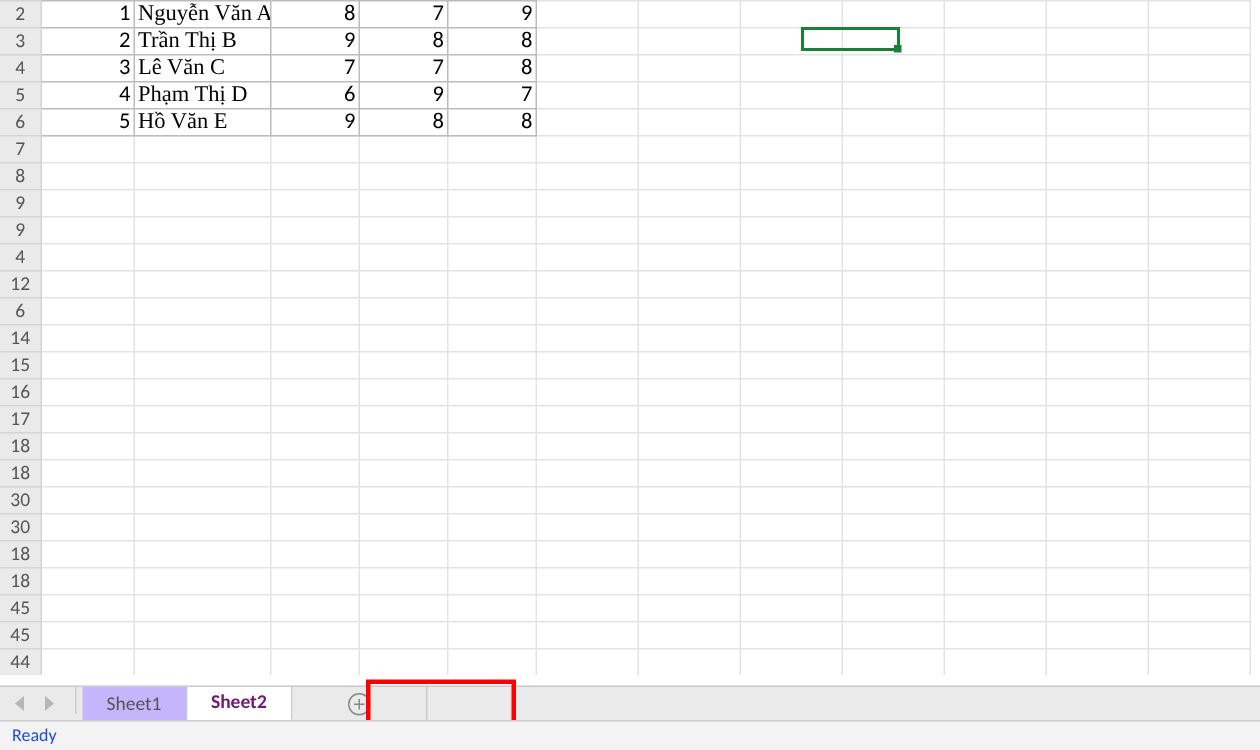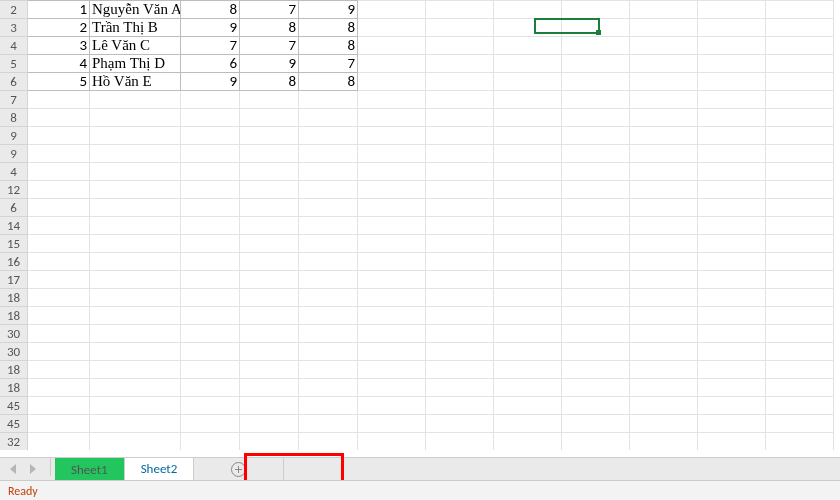--- a/index.html
+++ b/index.html
@@ -20,29 +20,29 @@
   .grid-bottom-border { position: absolute; left: 28px; top: 90px; width: 330px; height: 0; border-top: 1px solid #bcbcbc; }
   .sel { position: absolute; border: 2px solid #1a7f37; background: transparent; pointer-events: none; }
   .sel-handle { position: absolute; width: 5px; height: 5px; background: #1a7f37; right: -3px; bottom: -3px; }
   .tab-strip { position: absolute; left: 0; top: 457px; width: 840px; height: 23px; background: #eaeaea; border-top: 1px solid #ccc; display: flex; align-items: stretch; }
   .nav-btns { display: flex; align-items: center; padding: 0 10px; gap: 14px; }
   .nav-arrow { width: 0; height: 0; border-top: 5px solid transparent; border-bottom: 5px solid transparent; opacity: .35; }
   .nav-left { border-right: 6px solid #555; }
   .nav-right { border-left: 6px solid #555; }
   .nav-sep { width: 1px; height: 18px; background: #ccc; margin: 0 4px; }
   .tab { display: flex; align-items: center; padding: 0 16px; font-size: 13px; border-right: 1px solid #ccc; cursor: pointer; }
-  .tab.inactive { color: #555; background: #22c55e; }
-  .tab.active { background: #fff; color: #0369a1; font-weight: normal; border-bottom: 2px solid #fff; margin-bottom: -1px; }
+  .tab.inactive { color: #555; background: #c4b5fd; }
+  .tab.active { background: #fff; color: #701a75; font-weight: bold; border-bottom: 2px solid #fff; margin-bottom: -1px; }
   .new-sheet { display: flex; align-items: center; justify-content: center; width: 90px; border-right: 1px solid #ccc; cursor: pointer; }
   .plus-circle { width: 15px; height: 15px; border: 1px solid #888; border-radius: 50%; position: relative; }
   .plus-circle::before, .plus-circle::after { content: ""; position: absolute; background: #888; }
   .plus-circle::before { left: 3px; right: 3px; top: 6px; height: 1px; }
   .plus-circle::after { top: 3px; bottom: 3px; left: 6px; width: 1px; }
   .highlight-box { position: absolute; border: 3px solid #ff0000; pointer-events: none; }
-  .status-bar { position: absolute; left: 0; top: 480px; width: 840px; height: 20px; background: #f3f3f3; border-top: 1px solid #ccc; font-size: 12px; color: #c2410c; display: flex; align-items: center; padding-left: 8px; }
+  .status-bar { position: absolute; left: 0; top: 480px; width: 840px; height: 20px; background: #f3f3f3; border-top: 1px solid #ccc; font-size: 12px; color: #1d4ed8; display: flex; align-items: center; padding-left: 8px; }
 </style>
 </head>
 <body>
 
 <div class="sheet-area">
   <div class="row-headers" id="row-headers">
       <div class="rowh">2</div>
       <div class="rowh">3</div>
       <div class="rowh">4</div>
       <div class="rowh">5</div>
@@ -59,21 +59,21 @@
       <div class="rowh">16</div>
       <div class="rowh">17</div>
       <div class="rowh">18</div>
       <div class="rowh">18</div>
       <div class="rowh">30</div>
       <div class="rowh">30</div>
       <div class="rowh">18</div>
       <div class="rowh">18</div>
       <div class="rowh">45</div>
       <div class="rowh">45</div>
-      <div class="rowh">32</div>
+      <div class="rowh">44</div>
     </div>
   <div class="grid" id="grid">
       <div class="grow data">
         <div class="cell cA">1</div>
         <div class="cell cB">Nguyễn Văn A</div>
         <div class="cell cC">8</div>
         <div class="cell cD">7</div>
         <div class="cell cE">9</div>
         <div class="cell cF"></div>
         <div class="cell cG"></div>

